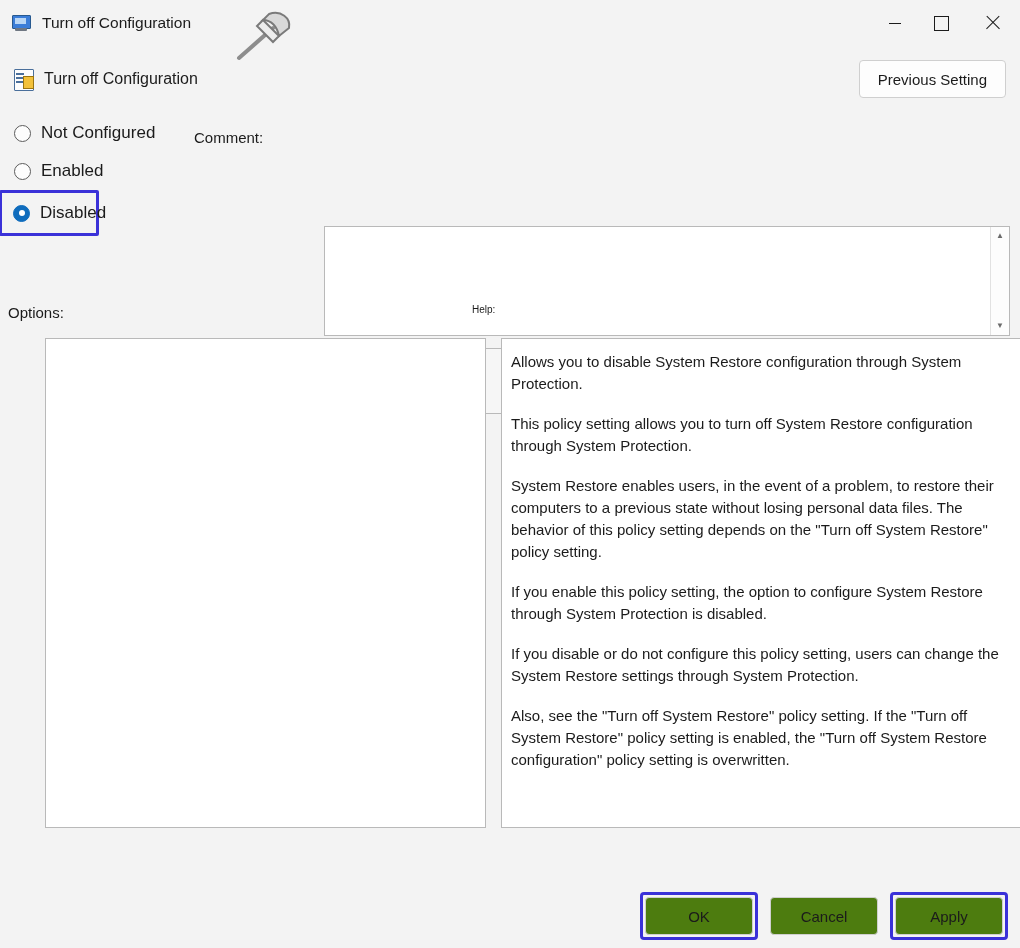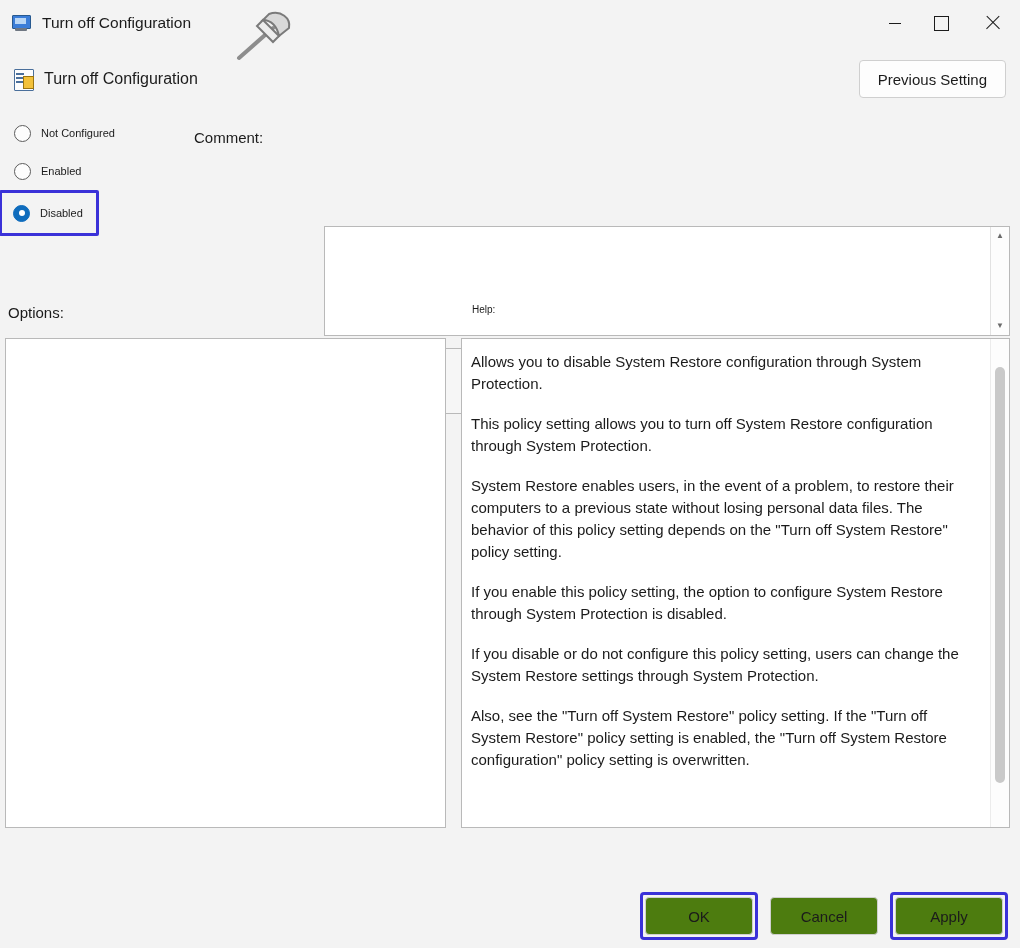--- a/index.html
+++ b/index.html
@@ -203,21 +203,21 @@
   }
   .radio-dot.checked::after {
     content: "";
     position: absolute;
     left: 50%; top: 50%;
     width: 6px; height: 6px;
     margin: -3px 0 0 -3px;
     background: #fff;
     border-radius: 50%;
   }
-  .radio-label { font-size: 11px; }
+  .radio-label { font-size: 17px; }
 
   .field-label {
     position: absolute;
     font-size: 15px;
     color: #1b1b1b;
   }
   .lbl-comment { left: 194px; top: 31px; }
   .lbl-supported { left: 194px; top: 248px; }
 
   .textbox {
@@ -258,20 +258,21 @@
   .section-labels {
     position: relative;
     height: 48px;
   }
   .lbl-options { position: absolute; left: 8px; top: 14px; font-size: 15px; }
   .lbl-help { position: absolute; left: 472px; top: 14px; font-size: 10px; }
 
   .panes {
     position: relative;
     height: 492px;
+    margin-left: 40px;
   }
   .pane {
     position: absolute;
     background: #fff;
     border: 1px solid #b9b9b9;
     box-sizing: border-box;
   }
   .pane.options { left: 5px; top: 0; width: 441px; height: 490px; }
   .pane.help { left: 461px; top: 0; width: 549px; height: 490px; }
 

